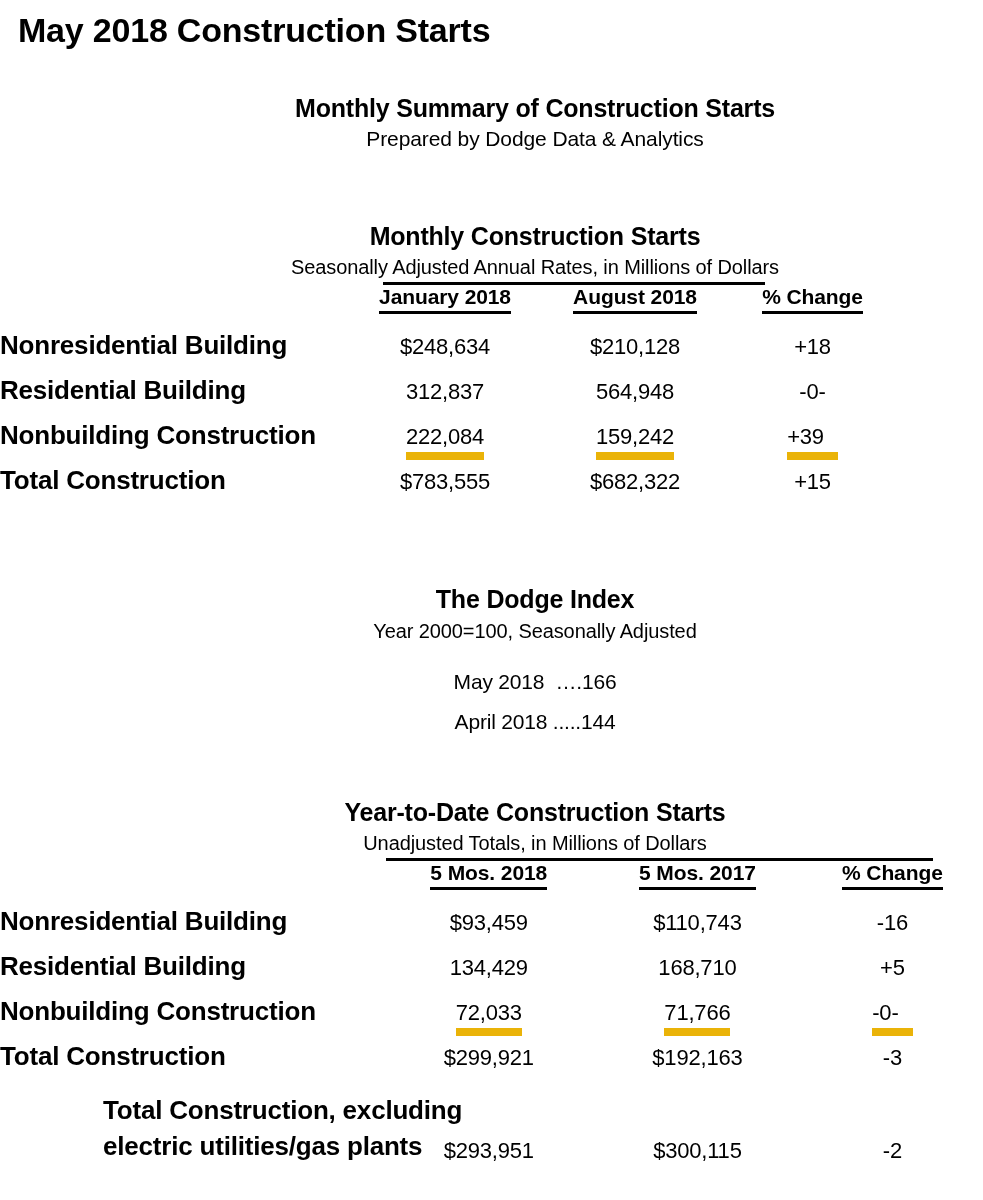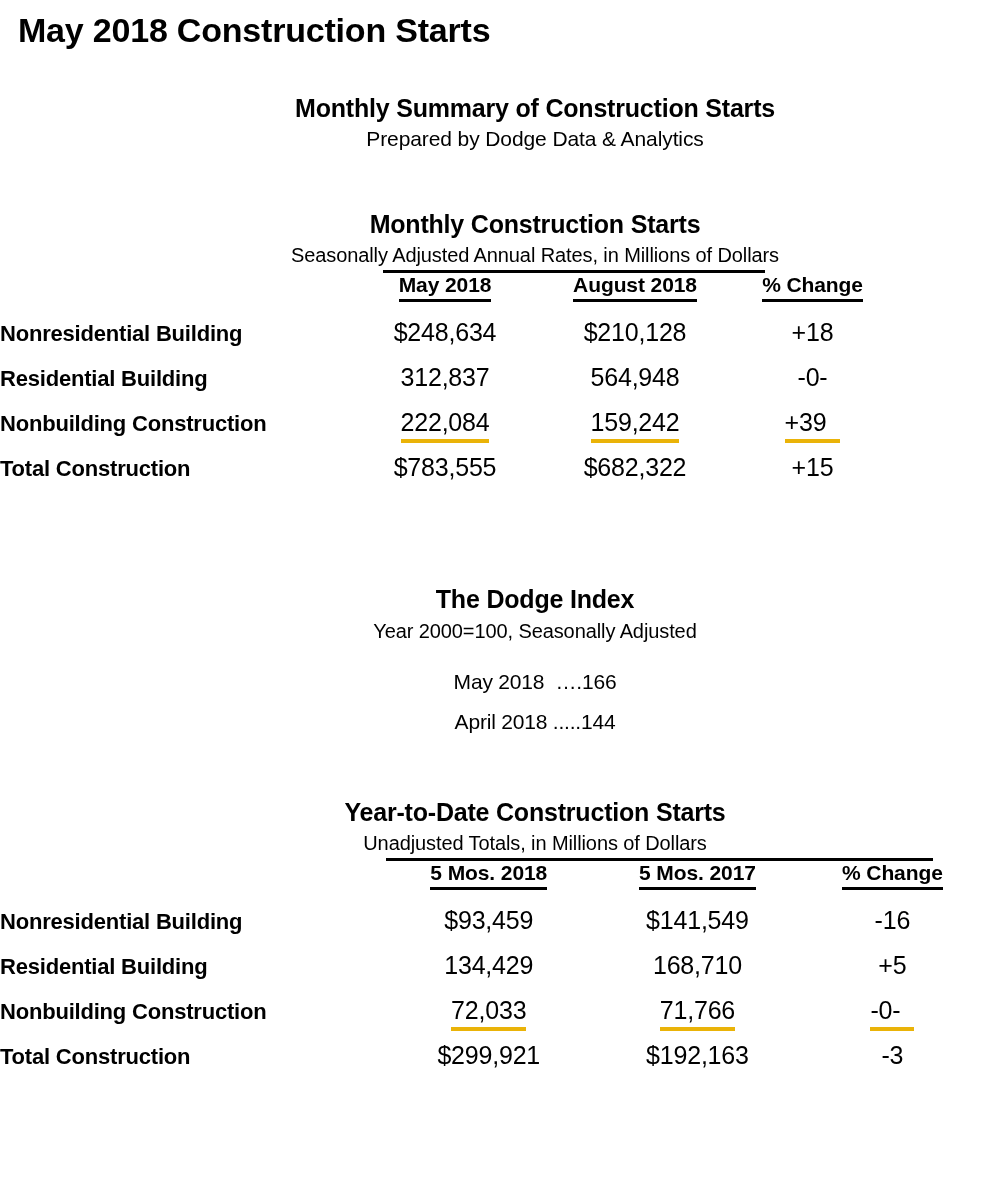--- a/index.html
+++ b/index.html
@@ -99,40 +99,40 @@
     letter-spacing: -0.1px;
   }
   th.col-head span.hd {
     display: inline-block;
     border-bottom: 3px solid #000;
     padding-bottom: 2px;
   }
   th.col-head.blank span.hd { border-bottom: none; }
 
   td.row-label {
-    font-size: 22px;
+    font-size: 26px;
     font-weight: bold;
     text-align: left;
     padding-left: 88px;
     letter-spacing: -0.2px;
     white-space: nowrap;
   }
   td.row-value {
-    font-size: 25px;
+    font-size: 22px;
     font-weight: normal;
     text-align: center;
     letter-spacing: -0.2px;
     white-space: nowrap;
   }
   tr.data-row > td { height: 45px; }
 
   
   tr.underlined td.row-value span.v {
     display: inline-block;
-    border-bottom: 4px solid #eab308;
+    border-bottom: 8px solid #eab308;
     padding-bottom: 2px;
   }
   tr.underlined td.row-value.pct span.v {
     padding-right: 14px;
   }
 
   
   .dodge {
     position: absolute;
     left: 0;
@@ -171,21 +171,21 @@
 </head>
 <body>
 
 <div class="page-title">May 2018 Construction Starts</div>
 
 <div class="doc-header">
   <div class="doc-title">Monthly Summary of Construction Starts</div>
   <div class="doc-subtitle">Prepared by Dodge Data &amp; Analytics</div>
 </div>
 
-<div class="section" style="left:0px; top:208px; width:788px;">
+<div class="section" style="left:0px; top:220px; width:788px;">
 
   <div class="section-head" style="width:1070px;">
     <div class="section-title">Monthly Construction Starts</div>
     <div class="section-sub">Seasonally Adjusted Annual Rates, in Millions of Dollars</div>
   </div>
 
   <div class="rule" style="margin-left:383px; margin-right:23px;"></div>
 
   <table class="data">
     <colgroup>
@@ -193,21 +193,21 @@
         <col class="c-v1">
         <col class="c-v2">
         <col class="c-v3">
     </colgroup>
     <thead>
       <tr>
         <th class="col-head blank">
           <span class="hd"></span>
         </th>
         <th class="col-head">
-          <span class="hd">May 2018</span>
+          <span class="hd">January 2018</span>
         </th>
         <th class="col-head">
           <span class="hd">August 2018</span>
         </th>
         <th class="col-head">
           <span class="hd">% Change</span>
         </th>
       </tr>
     </thead>
     <tbody>
@@ -277,36 +277,45 @@
         </th>
         <th class="col-head">
           <span class="hd">% Change</span>
         </th>
       </tr>
     </thead>
     <tbody>
       <tr class="data-row">
         <td class="row-label">Nonresidential Building</td>
         <td class="row-value"><span class="v">$93,459</span></td>
-        <td class="row-value"><span class="v">$141,549</span></td>
+        <td class="row-value"><span class="v">$110,743</span></td>
         <td class="row-value pct"><span class="v">-16</span></td>
       </tr>
       <tr class="data-row">
         <td class="row-label">Residential Building</td>
         <td class="row-value"><span class="v">134,429</span></td>
         <td class="row-value"><span class="v">168,710</span></td>
         <td class="row-value pct"><span class="v">+5</span></td>
       </tr>
       <tr class="data-row underlined">
         <td class="row-label">Nonbuilding Construction</td>
         <td class="row-value"><span class="v">72,033</span></td>
         <td class="row-value"><span class="v">71,766</span></td>
         <td class="row-value pct"><span class="v">-0-</span></td>
       </tr>
       <tr class="data-row">
         <td class="row-label">Total Construction</td>
         <td class="row-value"><span class="v">$299,921</span></td>
         <td class="row-value"><span class="v">$192,163</span></td>
         <td class="row-value pct"><span class="v">-3</span></td>
       </tr>
+      <tr class="tall-row">
+        <td class="row-label two-line">
+          <div>Total Construction, excluding</div>
+          <div>electric utilities/gas plants</div>
+        </td>
+        <td class="row-value"><span class="v">$293,951</span></td>
+        <td class="row-value"><span class="v">$300,115</span></td>
+        <td class="row-value pct"><span class="v">-2</span></td>
+      </tr>
     </tbody>
   </table>
 </div>
 
 </body></html>

